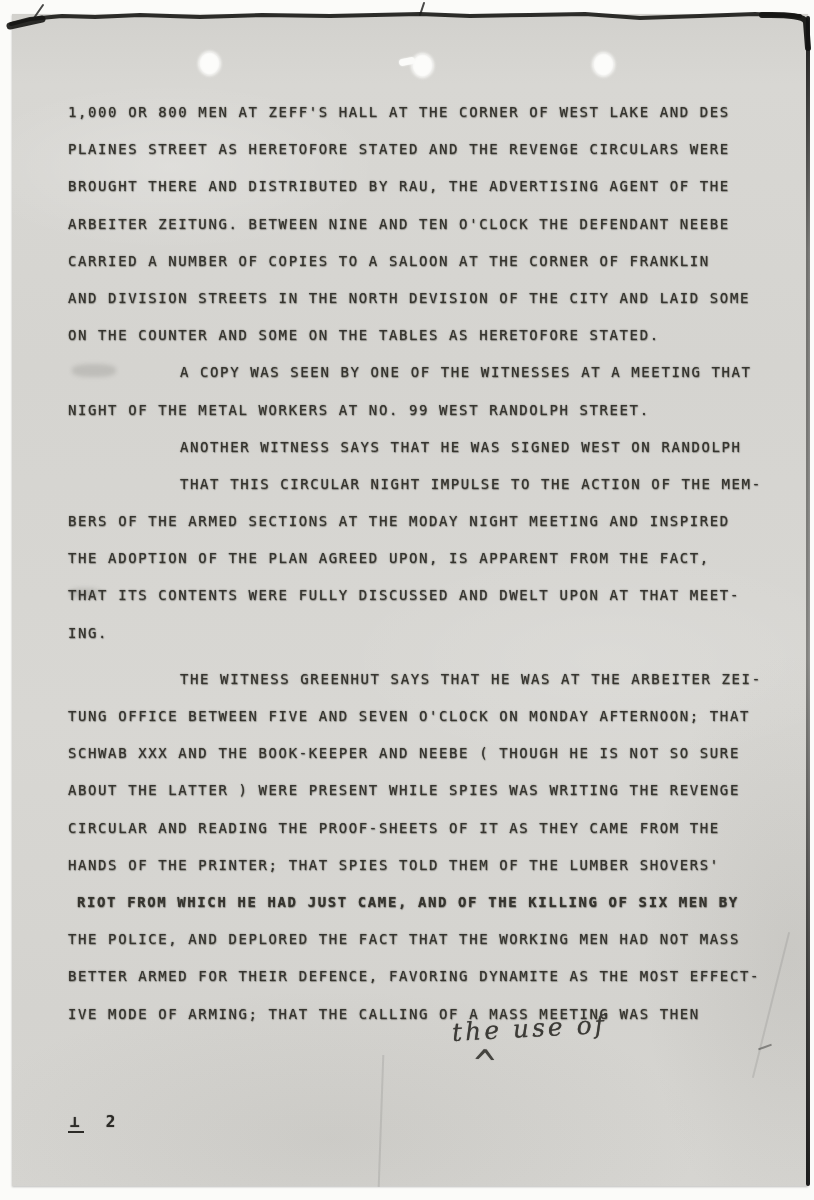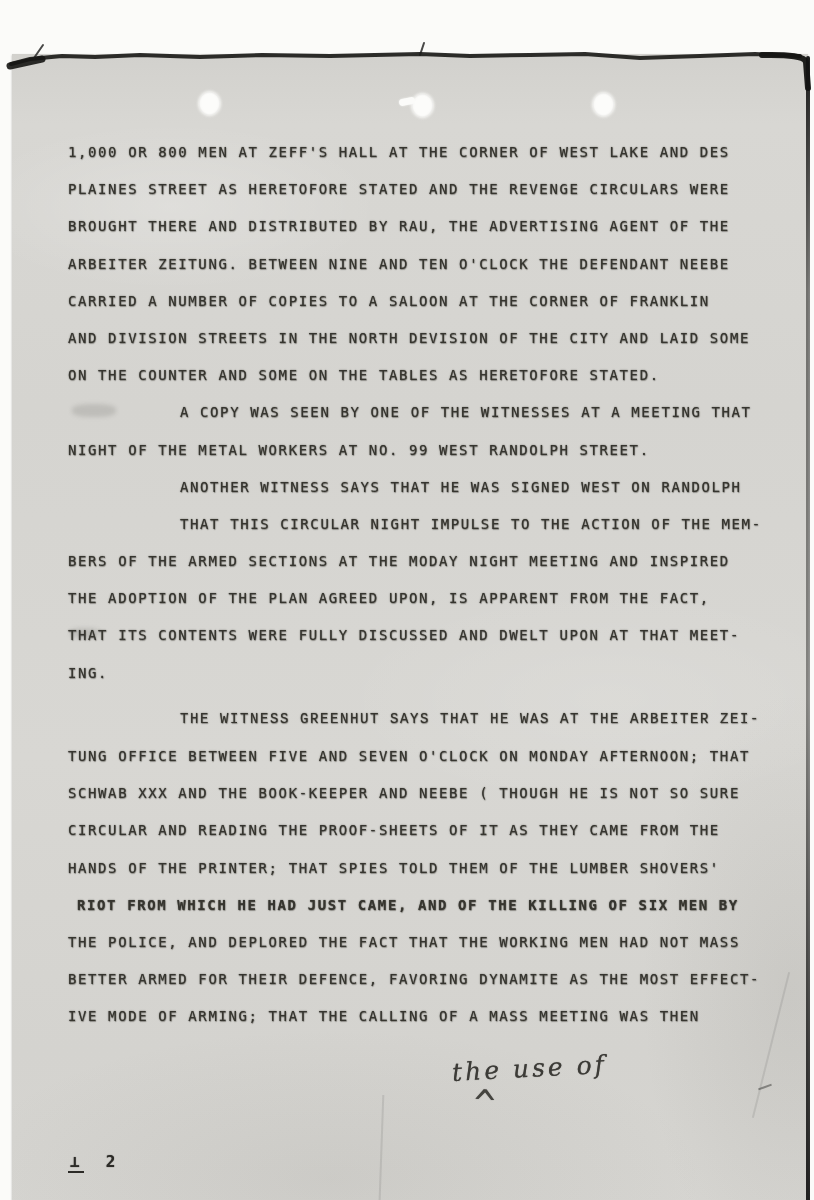--- a/index.html
+++ b/index.html
@@ -2,21 +2,21 @@
 <html><head>
 <meta charset="utf-8">
 <style>
   html,body{margin:0;padding:0;}
   body{
     width:814px;height:1200px;
     background:#fbfbf9;
     font-family:"DejaVu Sans Mono","Liberation Mono",monospace;
     position:relative;overflow:hidden;
   }
-  .scan{position:absolute;inset:0;margin-top:40px;}
+  .scan{position:absolute;inset:0;}
   .paper{
     position:absolute;left:12px;top:14px;width:796px;height:1172px;
     background:
       radial-gradient(ellipse 300px 120px at 20% 13%, rgba(255,255,255,0.20), transparent 70%),
       radial-gradient(ellipse 400px 160px at 75% 55%, rgba(255,255,255,0.10), transparent 70%),
       radial-gradient(ellipse 500px 200px at 40% 96%, rgba(120,118,112,0.10), transparent 75%),
       radial-gradient(ellipse 200px 400px at 98% 80%, rgba(120,118,112,0.12), transparent 75%),
       linear-gradient(180deg,#d2d1cd 0%,#d8d7d3 6%,#d5d4d0 30%,#d8d7d3 60%,#d4d3cf 85%,#d6d5d1 100%);
     box-shadow:0 1px 2px rgba(0,0,0,0.25);
   }
@@ -38,21 +38,21 @@
   .typed{
     position:absolute;left:68px;top:94px;width:712px;
     font-size:14px;letter-spacing:1.6px;line-height:37.2px;
     color:#36352f;
     text-shadow:0 0 1.3px rgba(54,53,47,0.9), 0.5px 0.5px 0.8px rgba(54,53,47,0.35);
     white-space:nowrap;
   }
   .tline{height:37.2px;}
   .tline.indent{padding-left:112px;}
   .tline.small-indent{padding-left:9px;font-weight:bold;}
-  .tline.para-gap{margin-top:9px;font-family:Liberation Mono, monospace;}
+  .tline.para-gap{margin-top:9px;}
   .handnote{
     position:absolute;left:452px;top:1014px;
     font-family:"DejaVu Serif","Liberation Serif",serif;
     font-style:italic;font-size:25px;color:#3c3b37;
     transform:rotate(-3deg);letter-spacing:3px;
     text-shadow:0 0 0.8px rgba(60,59,55,0.8);
     white-space:nowrap;
   }
   .caret{
     position:absolute;left:472px;top:1046px;
@@ -115,20 +115,21 @@
       <div class="tline">NIGHT OF THE METAL WORKERS AT NO. 99 WEST RANDOLPH STREET.</div>
       <div class="tline indent">ANOTHER WITNESS SAYS THAT HE WAS SIGNED WEST ON RANDOLPH</div>
       <div class="tline indent">THAT THIS CIRCULAR NIGHT IMPULSE TO THE ACTION OF THE MEM-</div>
       <div class="tline">BERS  OF THE ARMED SECTIONS AT THE MODAY NIGHT MEETING AND INSPIRED</div>
       <div class="tline">THE ADOPTION OF THE PLAN AGREED UPON, IS APPARENT FROM THE FACT,</div>
       <div class="tline">THAT ITS CONTENTS WERE FULLY DISCUSSED AND DWELT UPON AT THAT MEET-</div>
       <div class="tline">ING.</div>
       <div class="tline indent para-gap">THE WITNESS GREENHUT SAYS THAT HE WAS AT THE ARBEITER ZEI-</div>
       <div class="tline">TUNG OFFICE BETWEEN FIVE AND SEVEN O'CLOCK ON MONDAY AFTERNOON; THAT</div>
       <div class="tline">SCHWAB XXX AND THE BOOK-KEEPER AND NEEBE ( THOUGH HE IS NOT SO SURE</div>
+      <div class="tline">ABOUT THE LATTER ) WERE PRESENT WHILE SPIES WAS WRITING THE REVENGE</div>
       <div class="tline">CIRCULAR AND READING THE PROOF-SHEETS OF IT AS THEY CAME FROM THE</div>
       <div class="tline">HANDS OF THE PRINTER; THAT SPIES TOLD THEM OF THE LUMBER SHOVERS'</div>
       <div class="tline small-indent">RIOT FROM WHICH HE HAD JUST CAME, AND OF THE KILLING OF SIX MEN BY</div>
       <div class="tline">THE POLICE, AND DEPLORED THE FACT THAT THE WORKING MEN HAD NOT MASS</div>
       <div class="tline">BETTER ARMED FOR THEIR DEFENCE, FAVORING DYNAMITE AS THE MOST EFFECT-</div>
       <div class="tline">IVE MODE OF ARMING; THAT THE CALLING OF A MASS MEETING WAS THEN</div>
     </div>
 
   <div class="handnote">the use of</div>
   <div class="caret">^</div>

